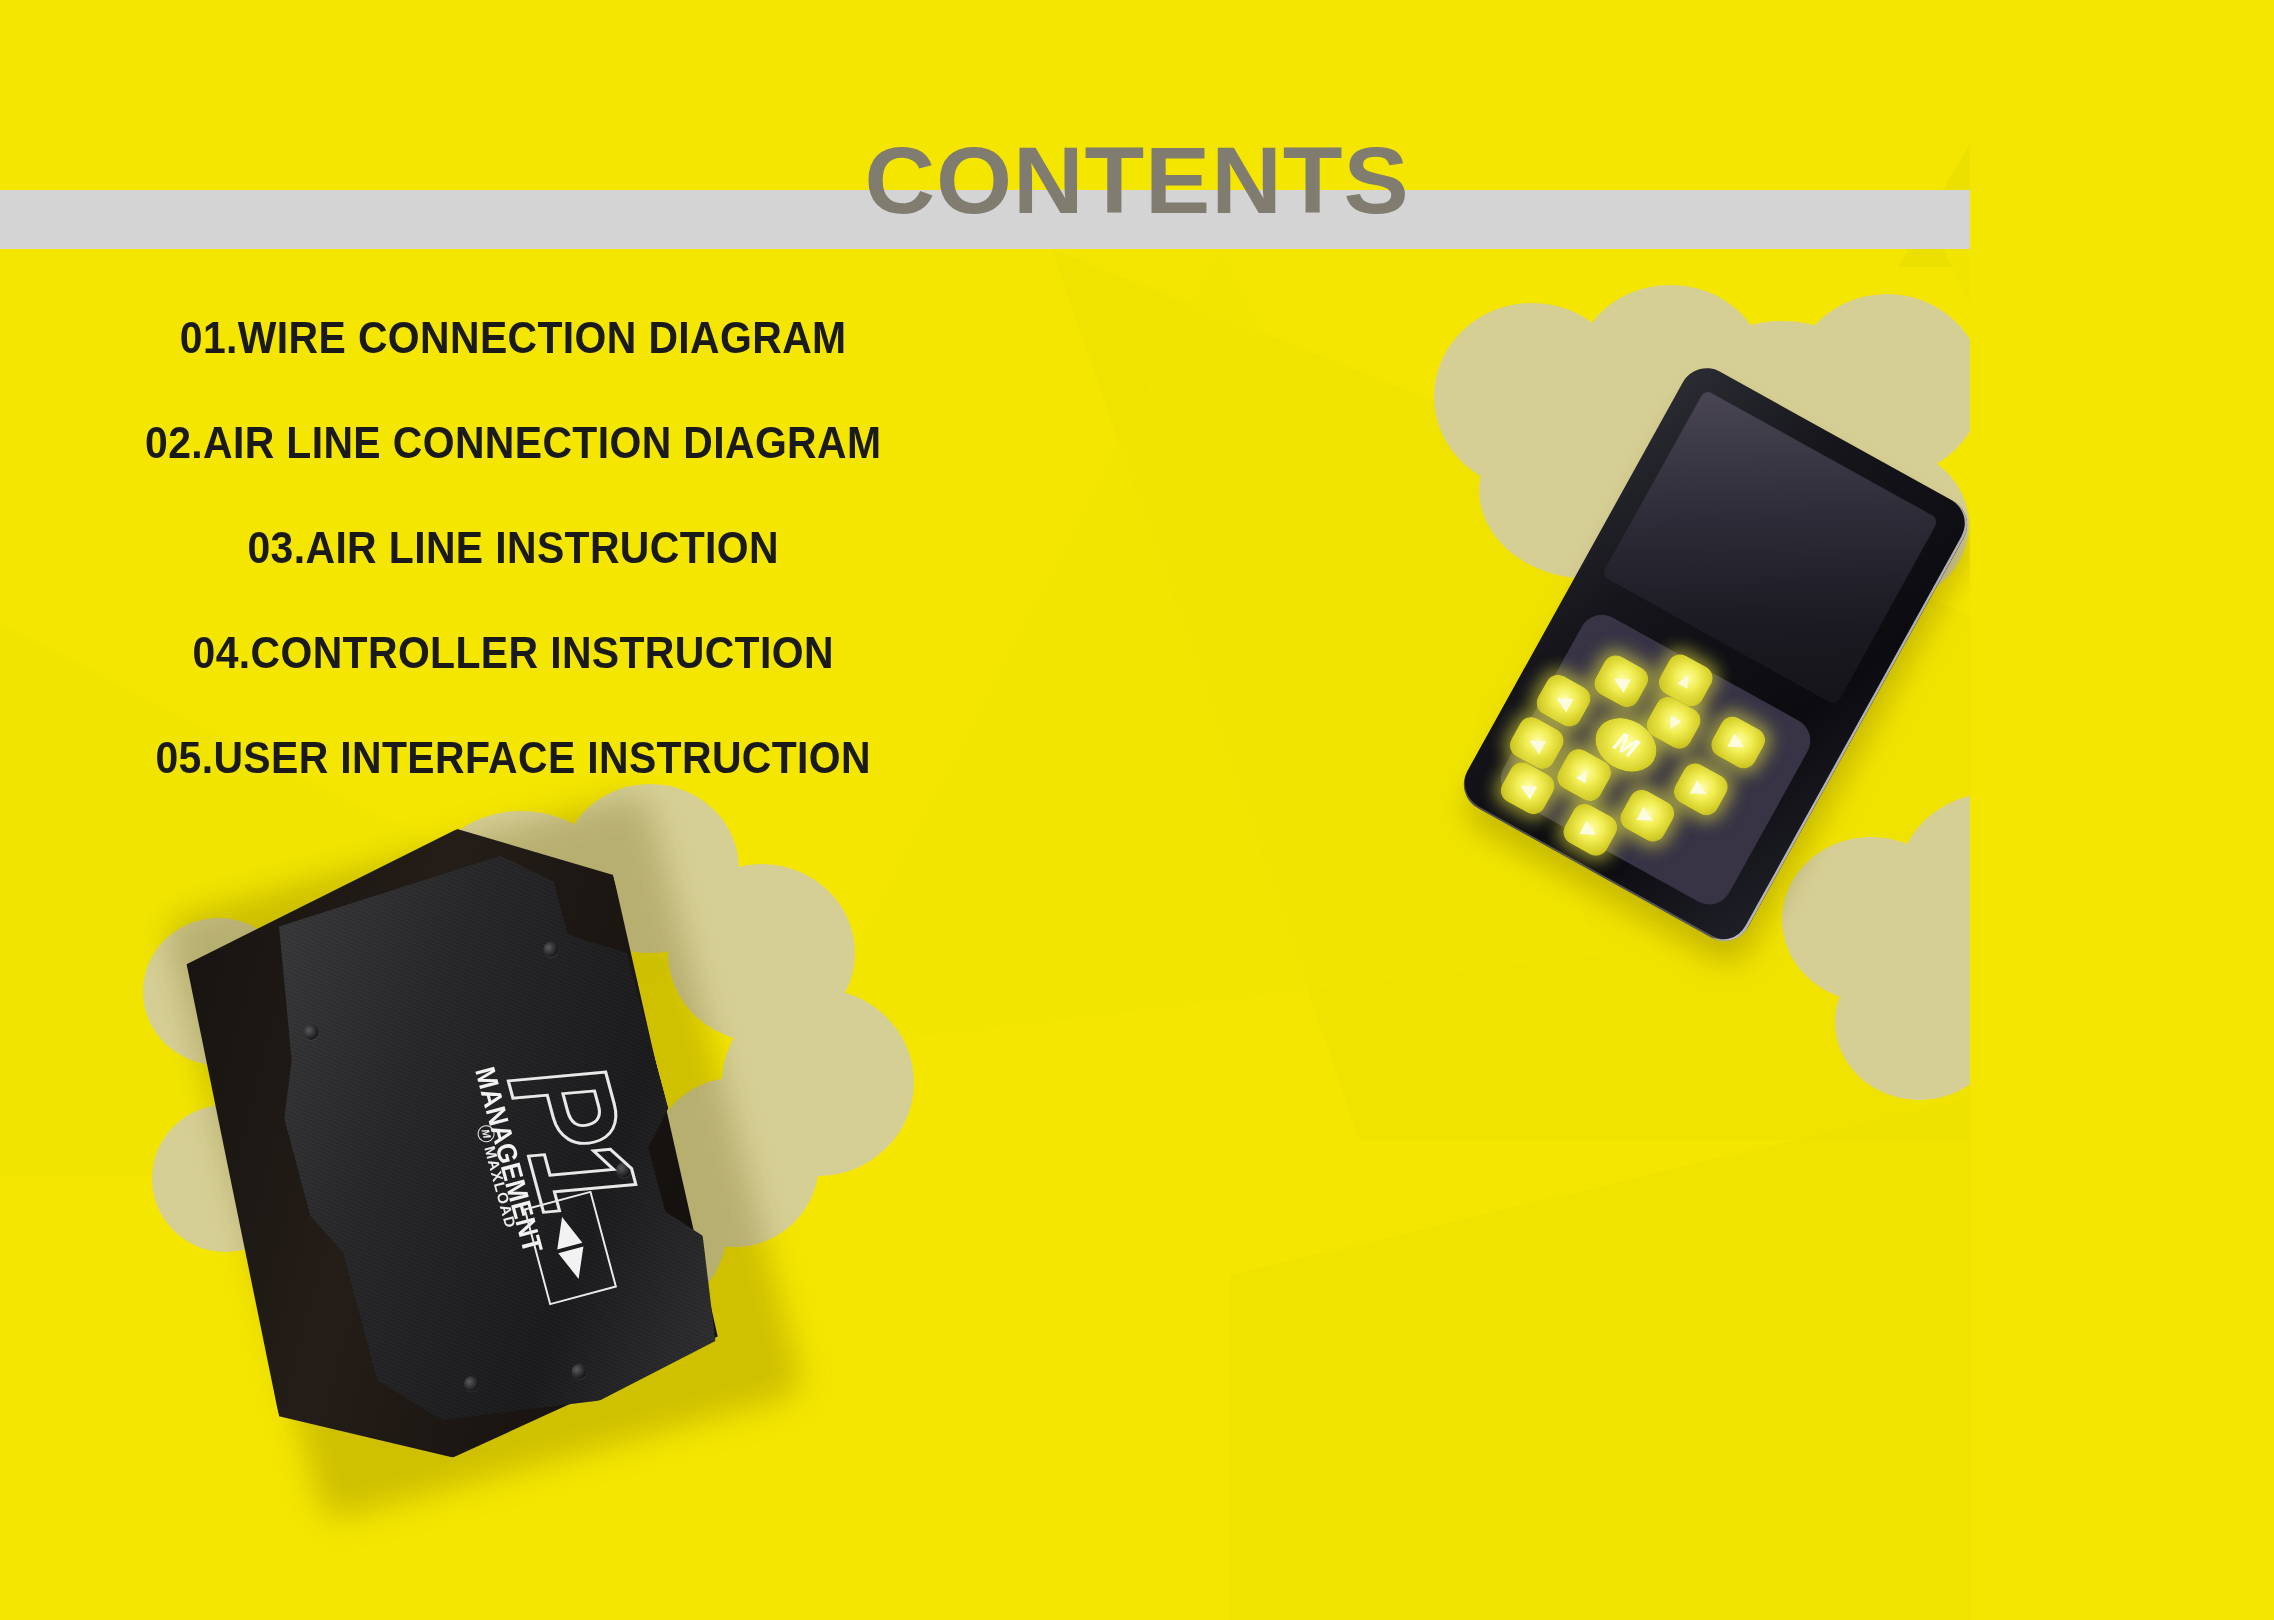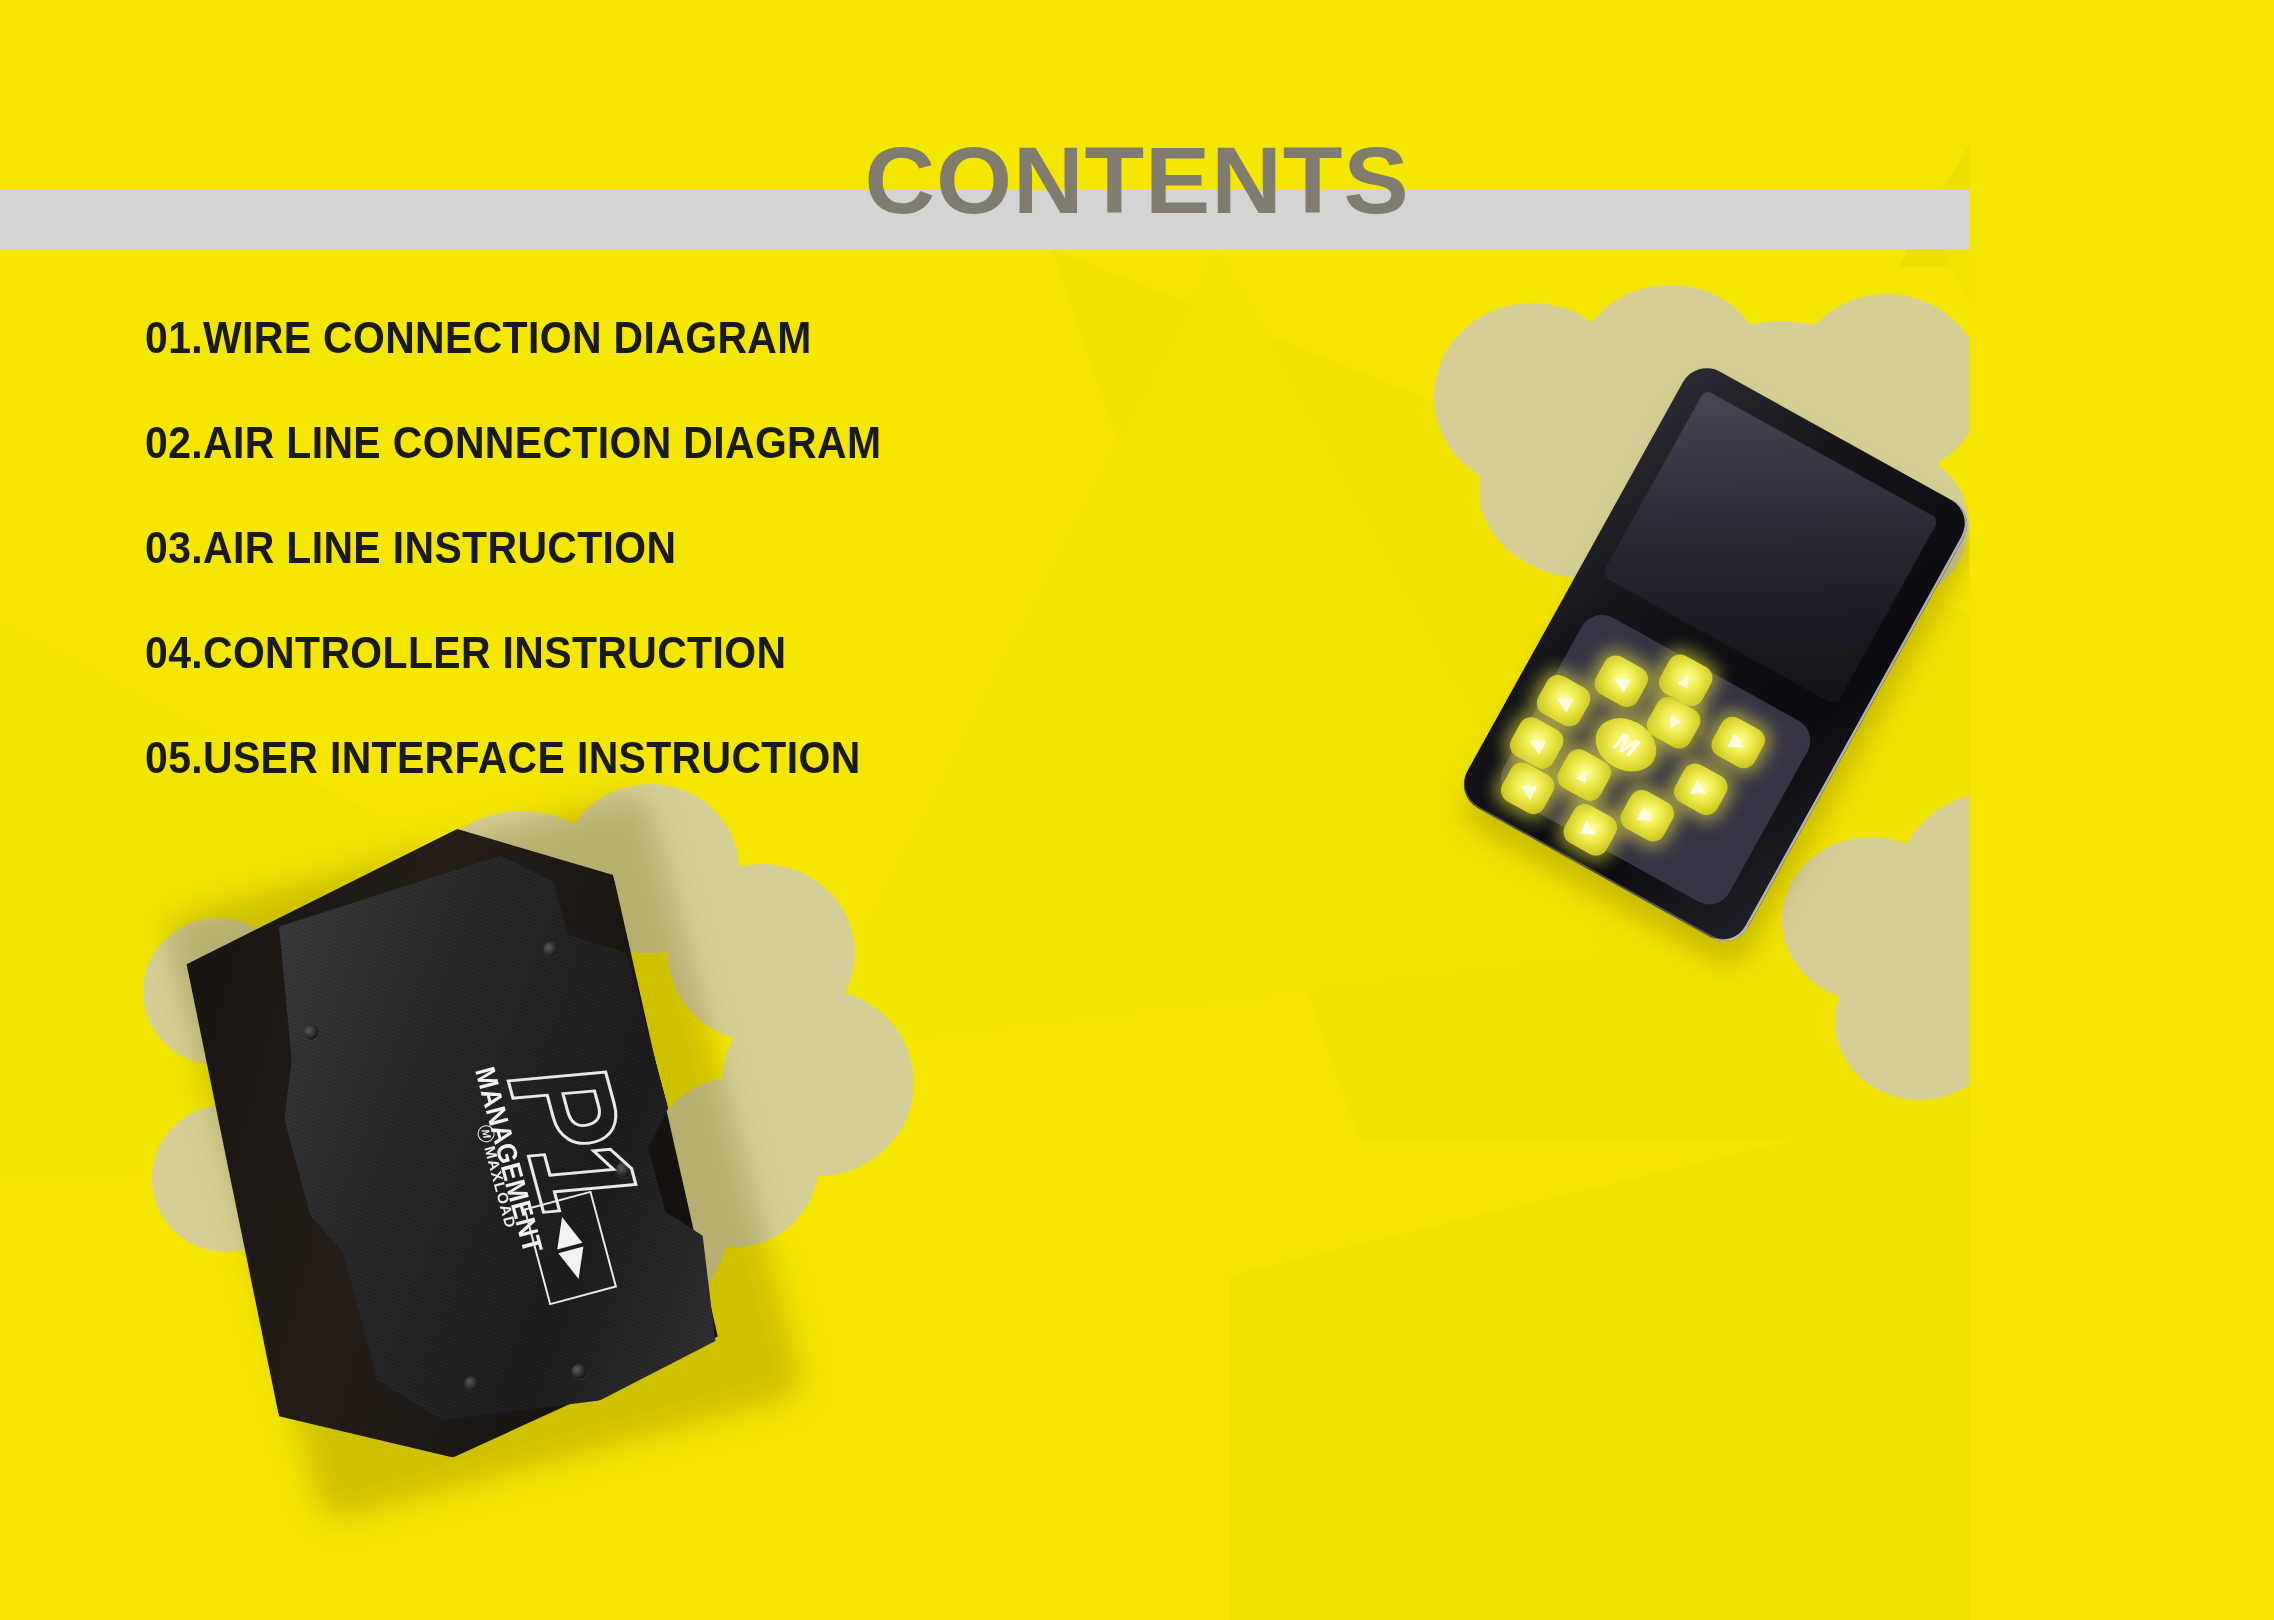--- a/index.html
+++ b/index.html
@@ -35,21 +35,21 @@
     font-size:94px;
     line-height:94px;
     letter-spacing:0.9px;
     color:#817c70;
     transform:scaleX(1.04);
     z-index:5;
   }
 
   
   .toc { position:absolute; z-index:6; }
-  #toc-left { left:145px; top:316px; }
+  #toc-left { left:145px; top:316px;text-align:center; }
   #toc-right { left:1388px; top:1007px; }
 
   .toc-item {
     color:#1a1a1a;
     font-family:"Liberation Sans", sans-serif;
     font-weight:bold;
     font-size:44px;
     line-height:44px;
     letter-spacing:0.4px;
     white-space:nowrap;

